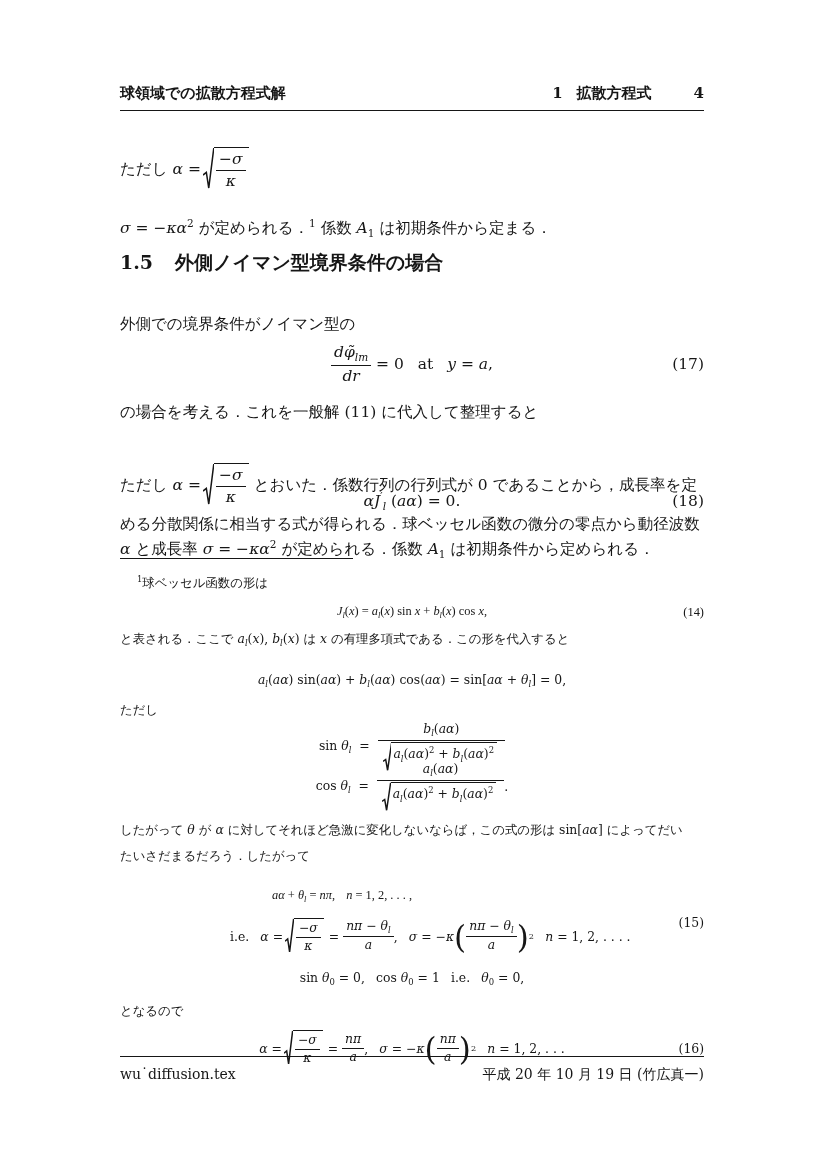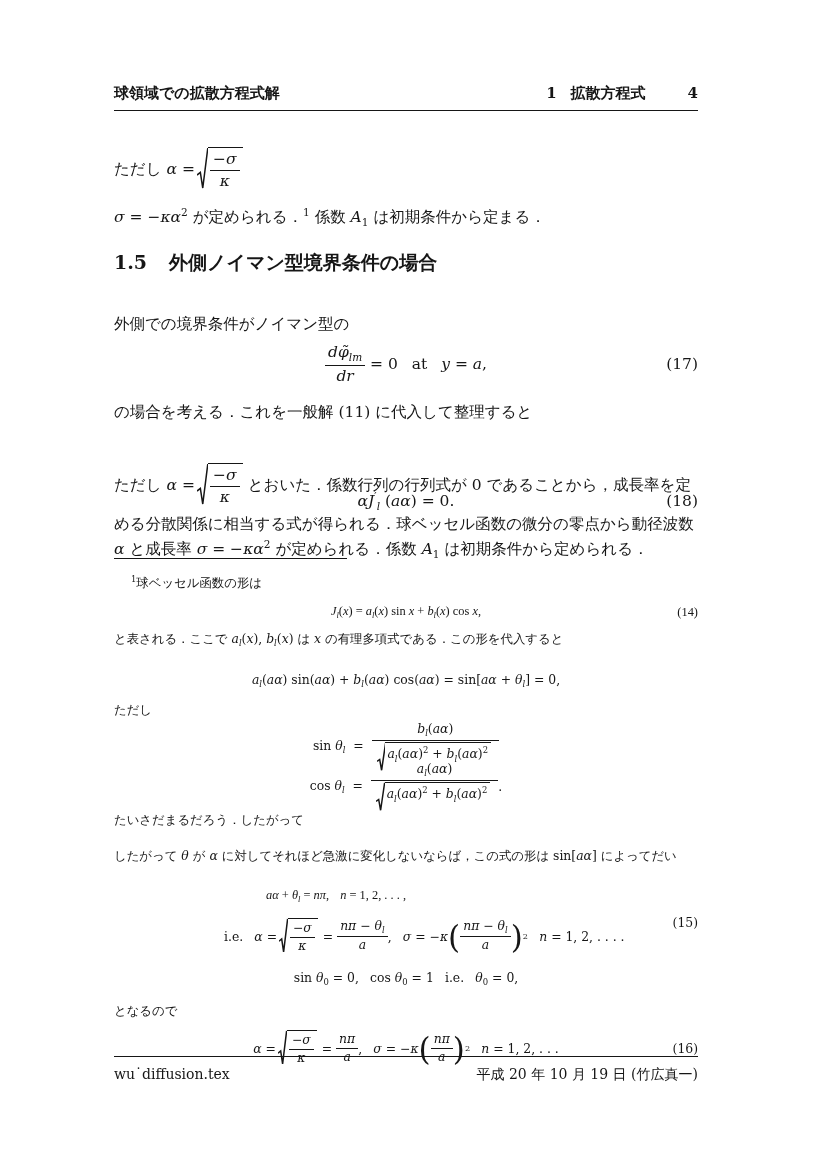--- a/index.html
+++ b/index.html
@@ -3,21 +3,21 @@
 <meta charset="utf-8">
 <style>
   * { box-sizing: border-box; }
   html, body { margin:0; padding:0; }
   body {
     width:826px; height:1169px; position:relative; overflow:hidden;
     background:#ffffff; color:#161616;
     font-family:"DejaVu Serif","Liberation Serif",serif;
     font-size:15.5px;
   }
-  .abs { position:absolute; left:114px; width:584px; }
+  .abs { position:absolute; left:120px; width:584px; }
   .line { white-space:nowrap; line-height:20px; }
   .tall { display:flex; align-items:center; white-space:nowrap; }
   .rm { font-style:normal; }
   .mi, .cal { font-style:italic; }
   sub { font-size:68%; }
   sup { font-size:68%; }
   .sp { display:inline-block; width:0.9em; }
   .frac { display:inline-block; vertical-align:middle; text-align:center; line-height:1.2; }
   .frac .fn { display:block; border-bottom:1px solid #161616; padding:0 3px 1px; }
   .frac .fd { display:block; padding:1px 3px 0; }
@@ -57,21 +57,21 @@
 <div class="abs" style="top:142px;">
   <div class="tall" style="height:54px;">
     <span><span class="rm">ただし </span><span class="mi">α</span><span class="rm">&nbsp;=</span></span>
     <span class="sqrt">
       <svg class="rsign" viewBox="0 0 12 40" preserveAspectRatio="none" aria-hidden="true">
           <path d="M0 26 L3.6 23.5 L6.2 38 L11.6 1" fill="none" stroke="#161616" stroke-width="1.5" vector-effect="non-scaling-stroke"></path>
         </svg>
       <span class="rcd"><span class="frac"><span class="fn"><span class="mi">−σ</span></span><span class="fd"><span class="mi">κ</span></span></span></span>
     </span>
   </div>
-  <div class="line" style="margin-top:6px;"><span class="mi">σ</span><span class="rm"> = −</span><span class="mi">κα</span><sup>2</sup><span class="rm"> が定められる．</span><sup>1</sup><span class="rm"> 係数 </span><span class="mi">A</span><sub>1</sub><span class="rm"> は初期条件から定まる．</span></div>
+  <div class="line" style="margin-top:17px;"><span class="mi">σ</span><span class="rm"> = −</span><span class="mi">κα</span><sup>2</sup><span class="rm"> が定められる．</span><sup>1</sup><span class="rm"> 係数 </span><span class="mi">A</span><sub>1</sub><span class="rm"> は初期条件から定まる．</span></div>
 </div>
 
 <div class="abs secthead">
   <span class="secnum">1.5</span><span class="sectitle">外側ノイマン型境界条件の場合</span>
 </div>
 
 <div class="abs line" style="top:314px;"><span class="rm">外側での境界条件がノイマン型の</span></div>
 
 <div class="abs eqrow" style="top:334px;height:60px;">
   <span class="frac">
@@ -143,22 +143,22 @@
               <svg class="rsign" viewBox="0 0 12 40" preserveAspectRatio="none" aria-hidden="true">
                 <path d="M0 26 L3.6 23.5 L6.2 38 L11.6 1" fill="none" stroke="#161616" stroke-width="1.5" vector-effect="non-scaling-stroke"></path>
               </svg>
               <span class="rcd"><span class="mi">a</span><sub class="mi">l</sub><span class="rm">(</span><span class="mi">aα</span><span class="rm">)</span><sup>2</sup><span class="rm"> + </span><span class="mi">b</span><sub class="mi">l</sub><span class="rm">(</span><span class="mi">aα</span><span class="rm">)</span><sup>2</sup></span>
             </span></span>
         </span>
       <span><span class="rm">.</span></span>
     </div>
   </div>
 
+  <div class="line" style="margin-top:10px;"><span class="rm">したがって </span><span class="mi">θ</span><span class="rm"> が </span><span class="mi">α</span><span class="rm"> に対してそれほど急激に変化しないならば，この式の形は sin[</span><span class="mi">aα</span><span class="rm">] によってだい</span></div>
   <div class="line"><span class="rm">たいさだまるだろう．したがって</span></div>
-  <div class="line" style="margin-top:10px;"><span class="rm">したがって </span><span class="mi">θ</span><span class="rm"> が </span><span class="mi">α</span><span class="rm"> に対してそれほど急激に変化しないならば，この式の形は sin[</span><span class="mi">aα</span><span class="rm">] によってだい</span></div>
 
   <div class="eq15blk" style="margin-top:13px;">
     <div class="line" style="margin-left:152px;font-family:Liberation Serif, serif;"><span class="mi">aα</span><span class="rm"> + </span><span class="mi">θ</span><sub class="mi">l</sub><span class="rm"> = </span><span class="mi">nπ</span><span class="rm">,</span><span class="sp"></span><span class="mi">n</span><span class="rm"> = 1, 2, . . . ,</span></div>
     <div class="tall" style="margin-left:110px;height:44px;margin-top:2px;">
       <span><span class="rm">i.e.</span><span class="sp"></span><span class="mi">α</span><span class="rm">&nbsp;=</span></span>
       <span class="sqrt">
           <svg class="rsign" viewBox="0 0 12 40" preserveAspectRatio="none" aria-hidden="true">
             <path d="M0 26 L3.6 23.5 L6.2 38 L11.6 1" fill="none" stroke="#161616" stroke-width="1.5" vector-effect="non-scaling-stroke"></path>
           </svg>
           <span class="rcd"><span class="frac"><span class="fn"><span class="mi">−σ</span></span><span class="fd"><span class="mi">κ</span></span></span></span>

